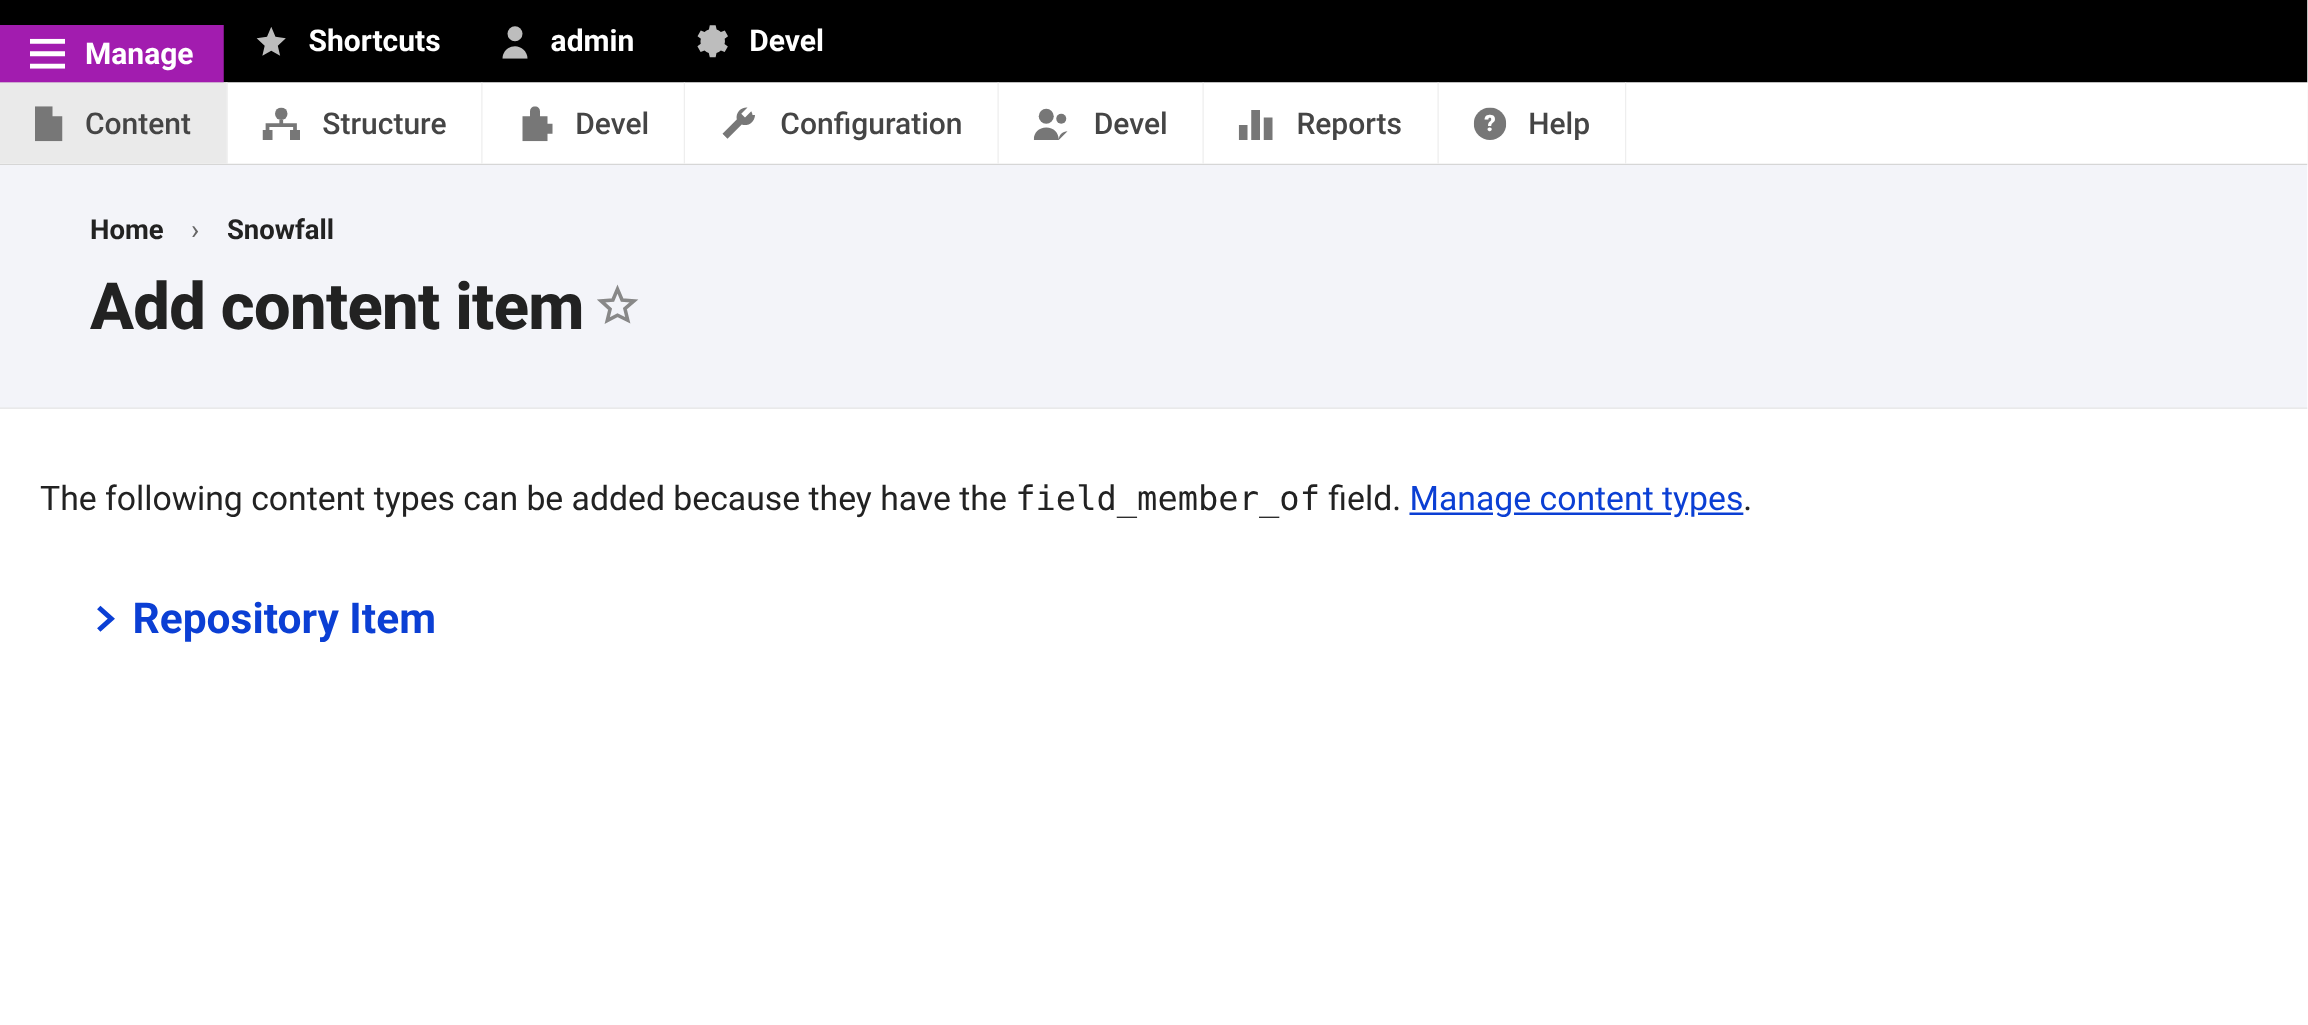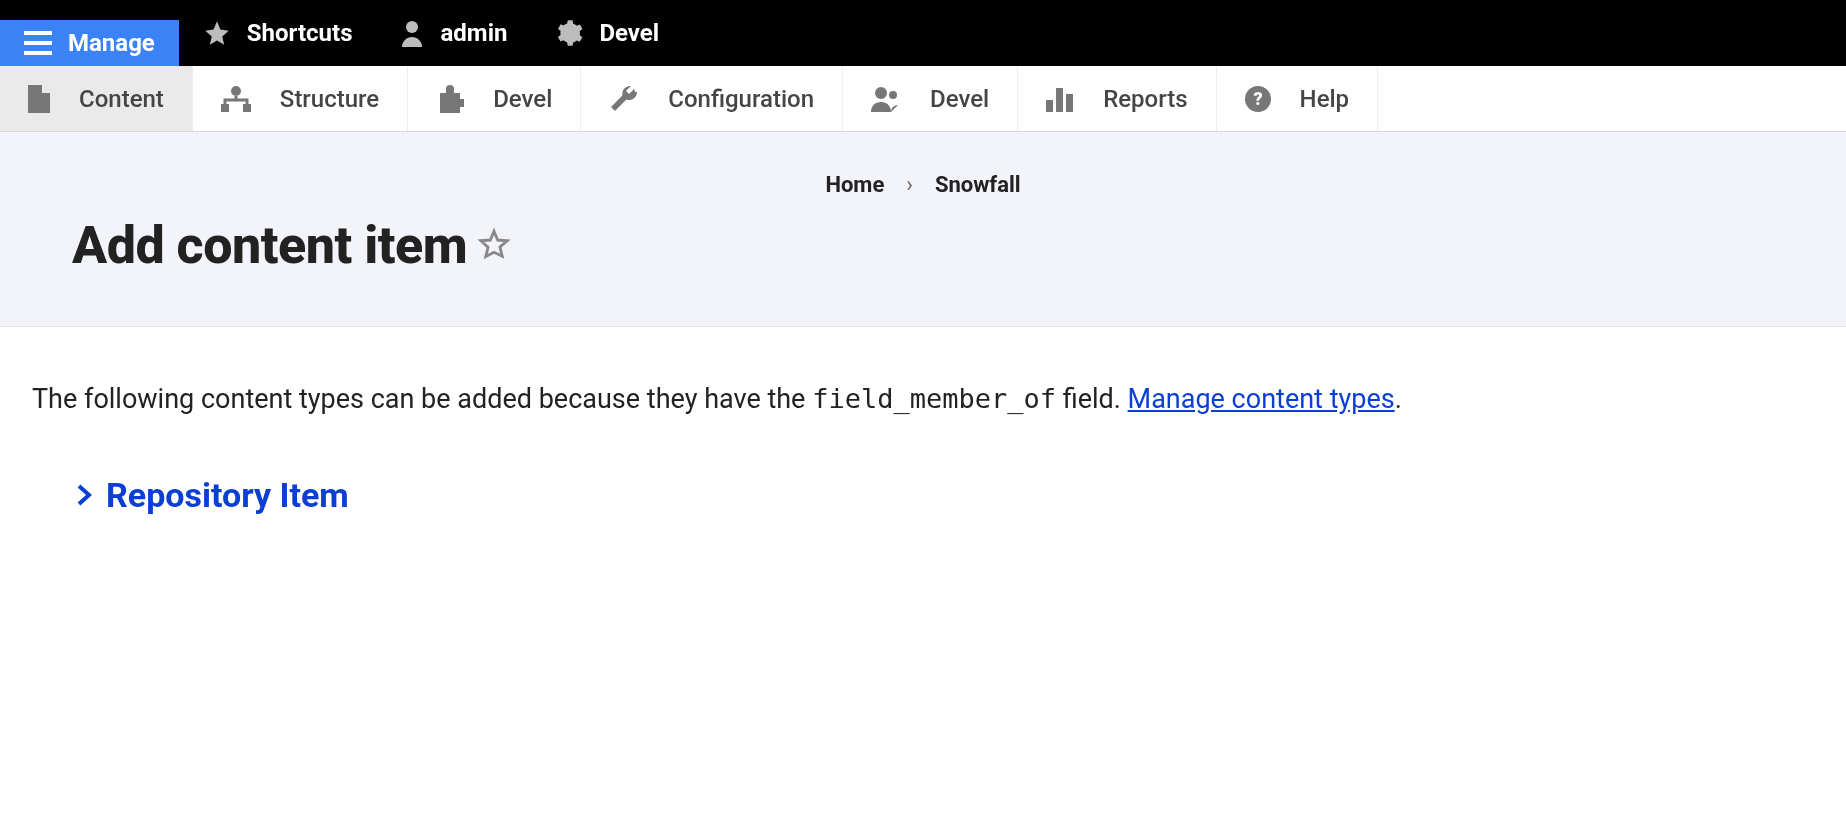--- a/index.html
+++ b/index.html
@@ -21,21 +21,21 @@
     display: flex;
     align-items: center;
     padding: 0 24px;
     color: #fff;
     font-size: 24px;
     font-weight: 700;
     gap: 16px;
     cursor: pointer;
   }
   .toolbar-top .item.active {
-    background: #3b82f6;
+    background: #a21caf;
     margin-top: 20px;
   }
   .toolbar-top .icon {
     fill: #bdbdbd;
     display: flex;
     align-items: center;
     justify-content: center;
   }
   .toolbar-top .item.active .icon { fill: #fff; }
 
@@ -47,21 +47,21 @@
     border-bottom: 1px solid #d6d6d6;
     box-shadow: 0 1px 2px rgba(0,0,0,0.08);
   }
   .toolbar-sub .item {
     display: flex;
     align-items: center;
     padding: 0 28px;
     color: #454545;
     font-size: 24px;
     font-weight: 500;
-    gap: 29px;
+    gap: 18px;
     cursor: pointer;
     border-right: 1px solid #eee;
   }
   .toolbar-sub .item.active {
     background: #eaeaea;
   }
   .toolbar-sub .icon {
     fill: #777;
     display: flex;
     align-items: center;
@@ -73,21 +73,20 @@
     padding: 40px 72px 50px 72px;
     border-bottom: 1px solid #e5e5e5;
   }
   .breadcrumb {
     display: flex;
     align-items: center;
     gap: 22px;
     font-size: 22px;
     font-weight: 700;
     color: #222;
-    justify-content: center;
   }
   .breadcrumb .sep { font-weight: 400; color: #666; }
   .page-title-row {
     display: flex;
     align-items: center;
     gap: 10px;
     margin-top: 18px;
   }
   .page-title {
     font-size: 52px;

